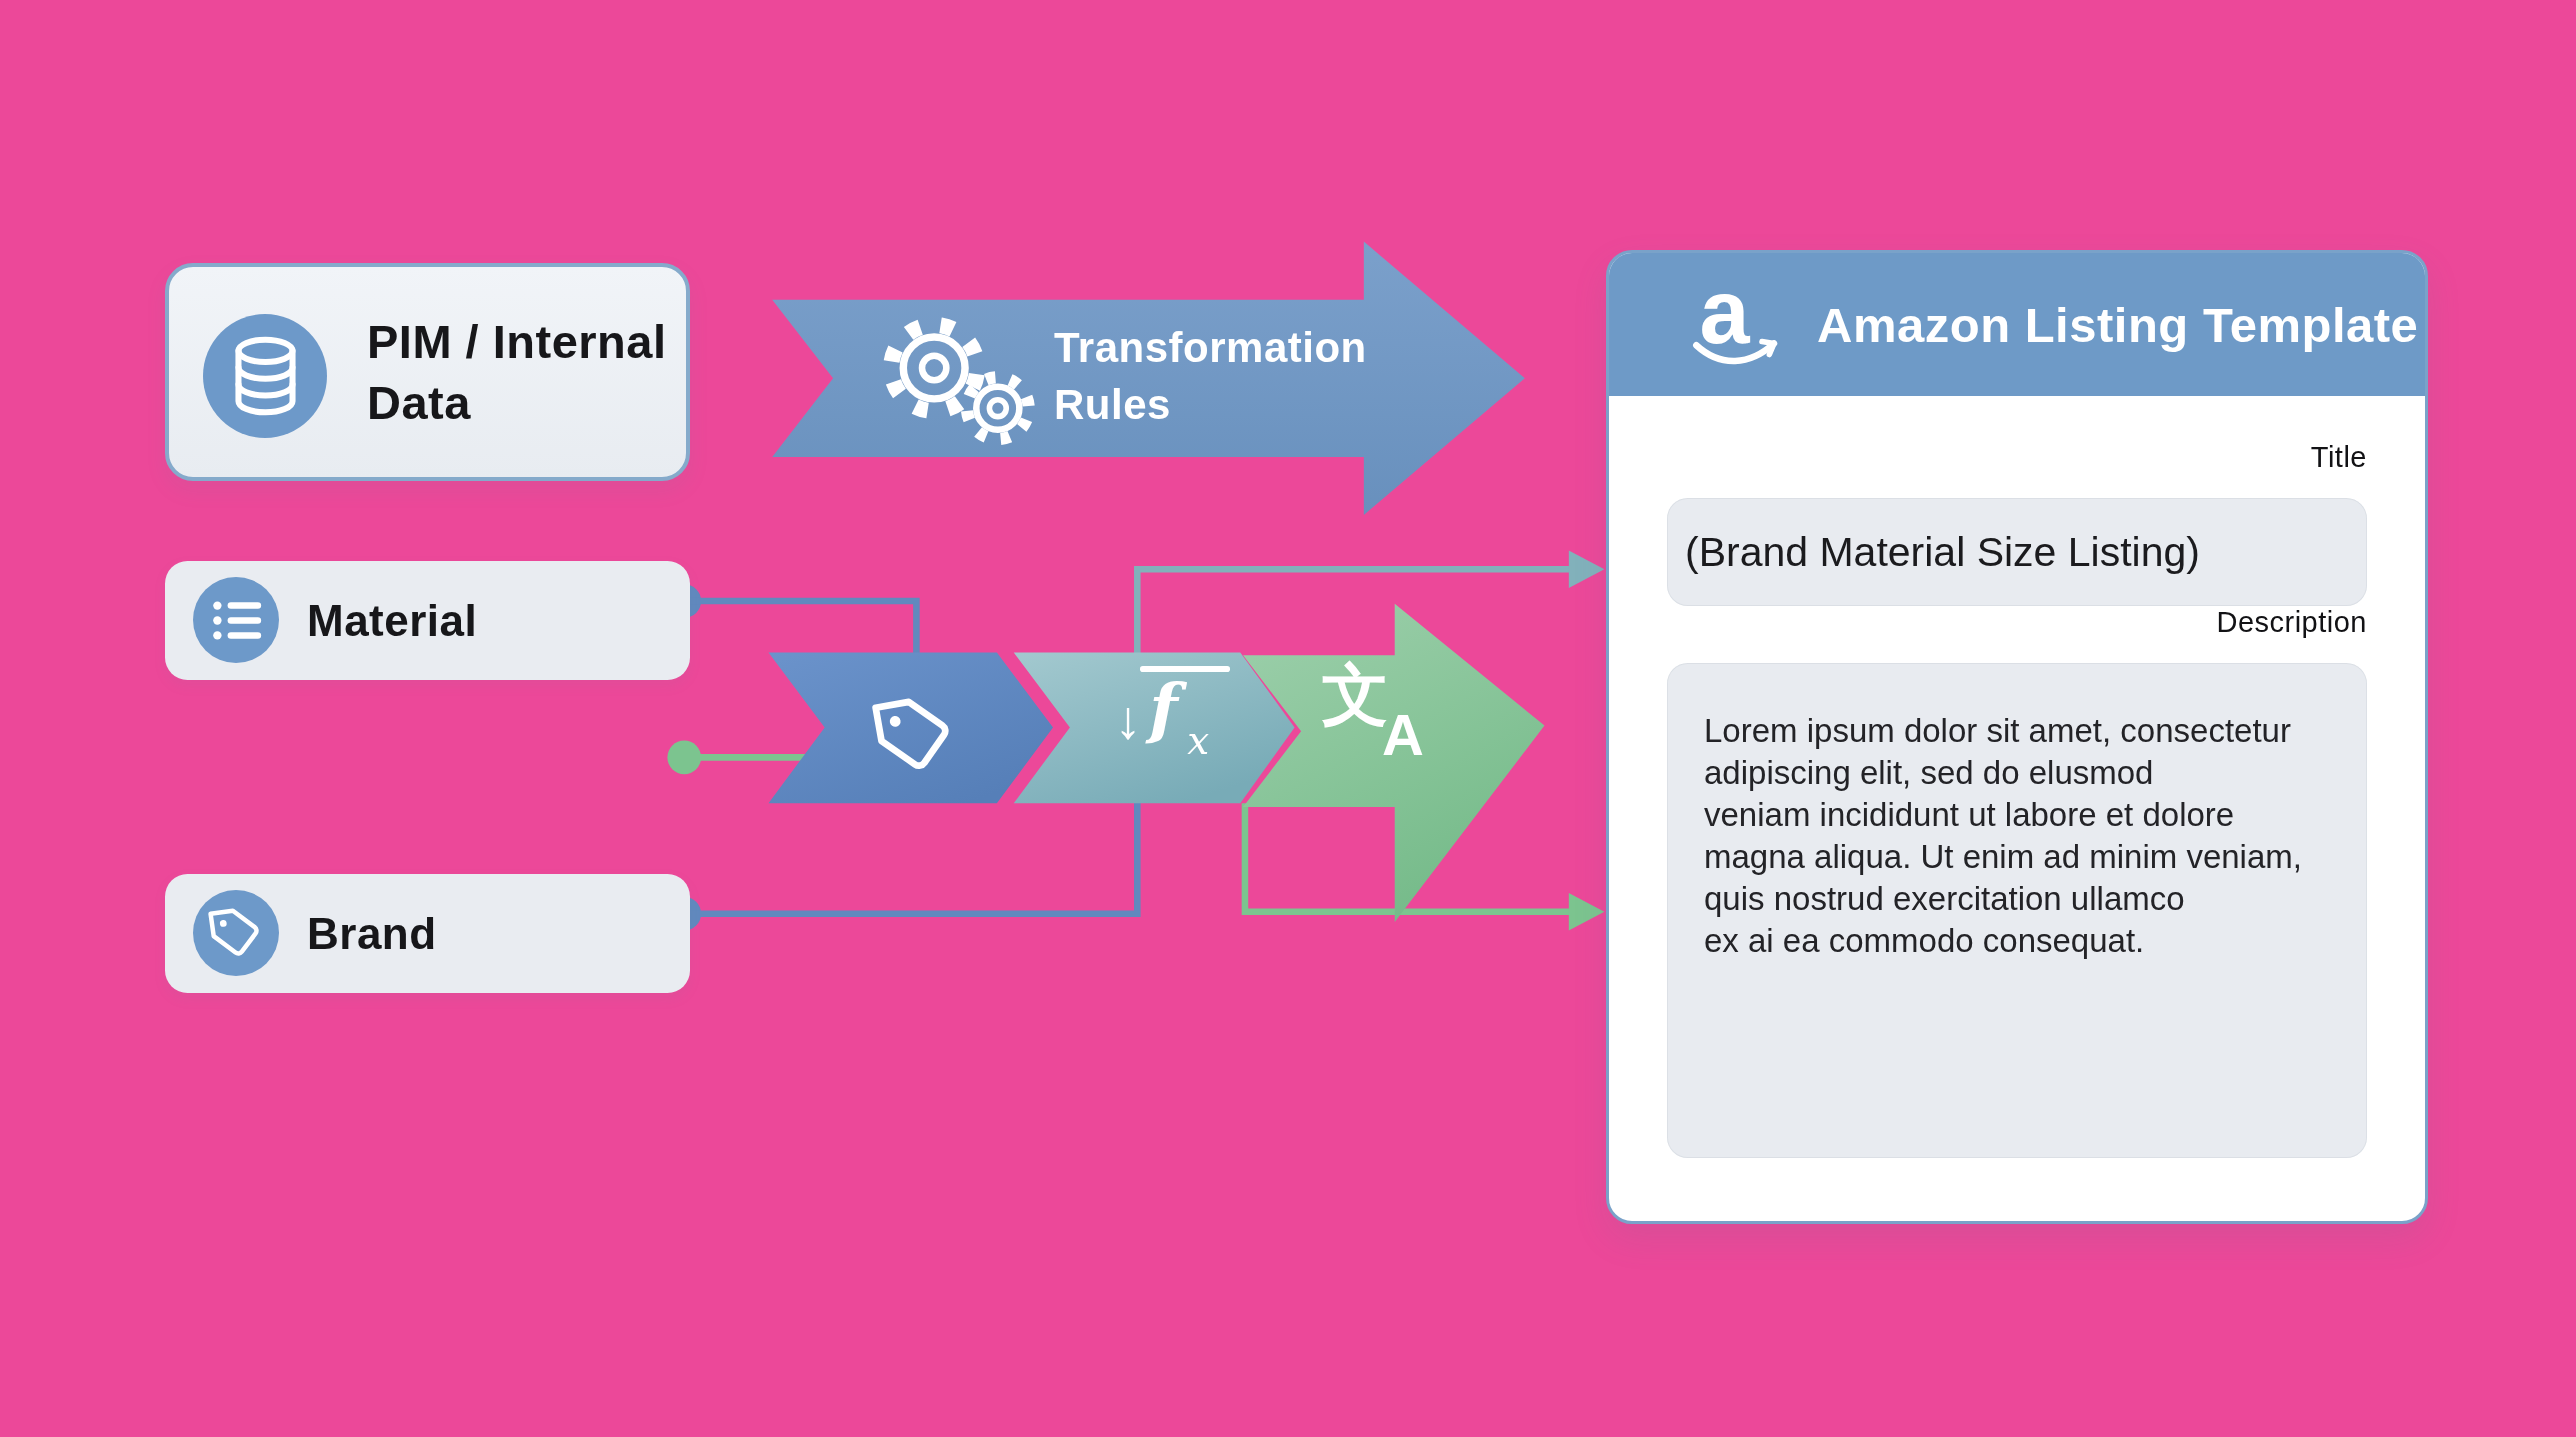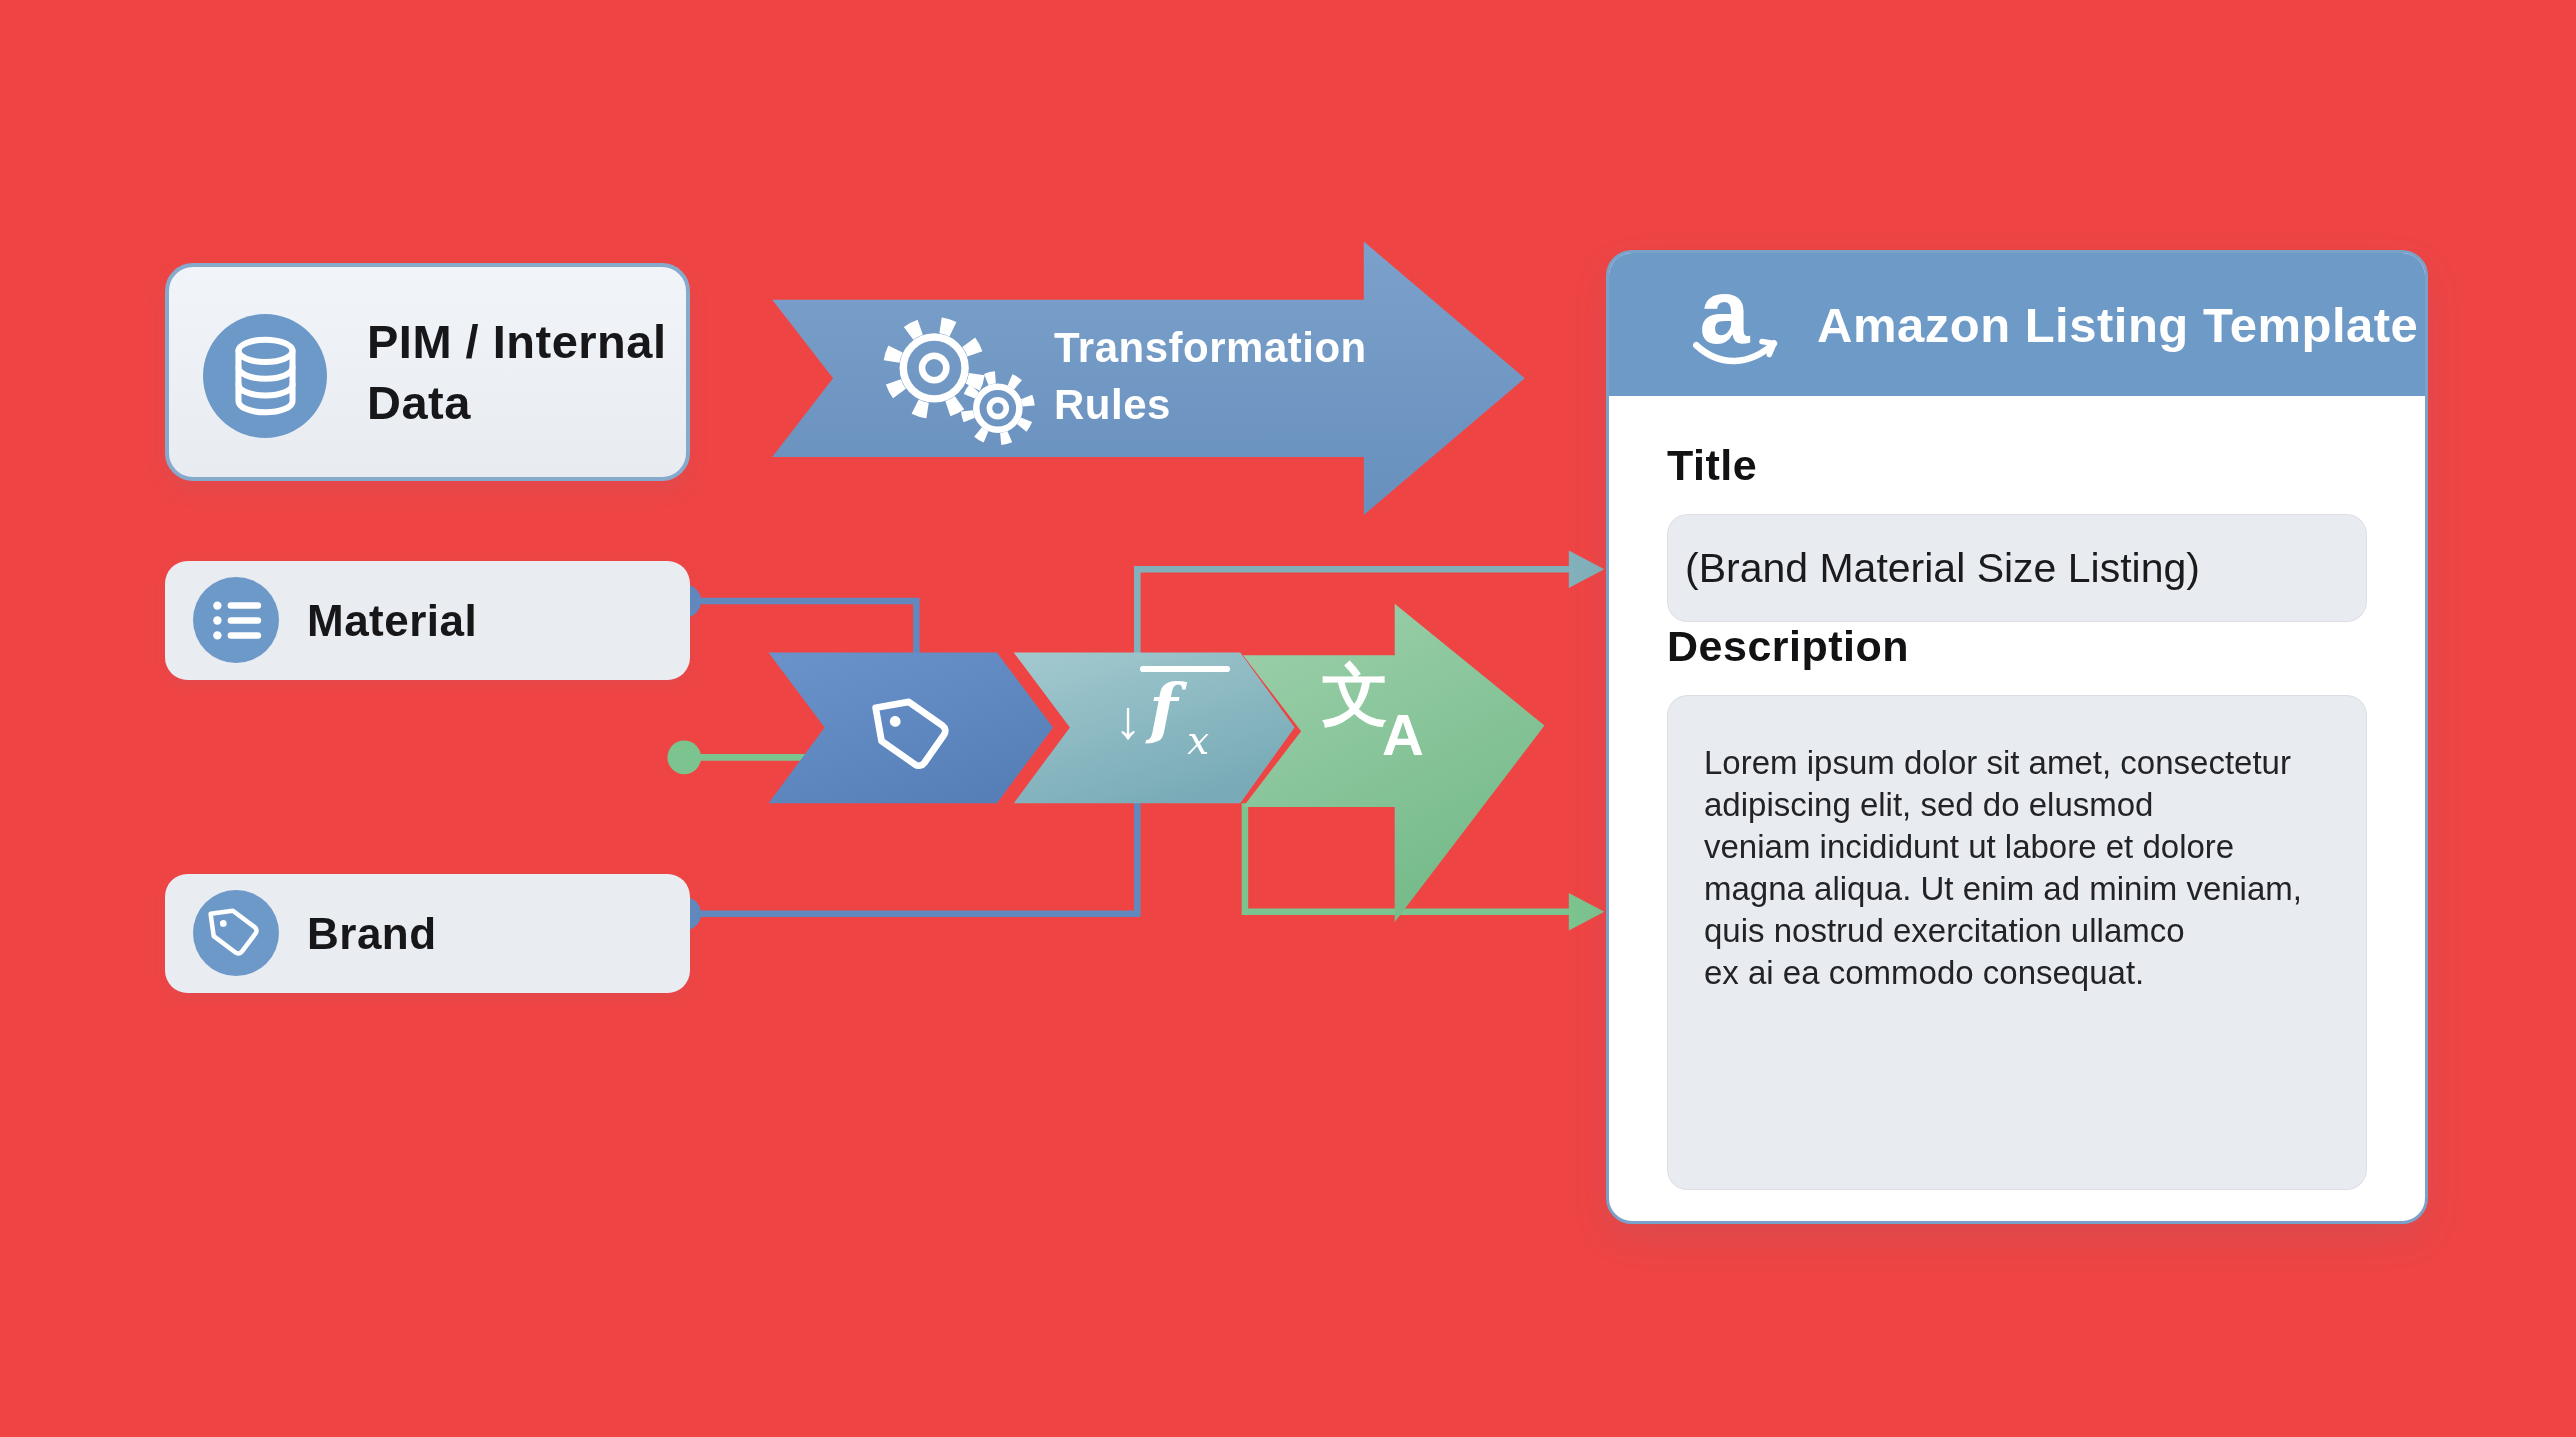--- a/index.html
+++ b/index.html
@@ -1,18 +1,18 @@
 <!DOCTYPE html>
 <html style="font-size:15px"><head>
 <meta charset="utf-8">
 <style>
   html,body{margin:0;padding:0;background:#fcfcfa;}
   #stage{
     position:relative;width:2576px;height:1438px;overflow:hidden;
-    background:#ef4444;font-family:"Liberation Sans",sans-serif;
+    background:#ec4899;font-family:"Liberation Sans",sans-serif;
     -webkit-font-smoothing:antialiased;
   }
   .abs{position:absolute;}
   svg{display:block;}
 
   
   .pim-box{
     left:165px;top:263px;width:525px;height:218px;border-radius:28px;
     background:linear-gradient(180deg,#f1f4f8,#e8ecf1);
     border:4.7px solid #85aacb;box-sizing:border-box;
@@ -73,21 +73,21 @@
     height:143px;background:#6e9ac7;display:flex;align-items:center;
     padding-left:81px;gap:37px;
   }
   .amz{position:relative;width:90px;height:109px;}
   .amz-a{
     position:absolute;left:9.4px;top:-7.5px;font-size:90px;font-weight:700;color:#fff;line-height:1.1;
   }
   .amz-swoosh{position:absolute;left:0px;bottom:5.6px;}
   .card-title{font-size:49px;font-weight:700;color:#ffffff;letter-spacing:0.5px;}
   .card-body{padding:45px 58px 0 58px;}
-  .field-label{font-size:43px;font-weight:700;color:#121215;letter-spacing:0.5px;}
+  .field-label{font-size:29px;font-weight:400;color:#121215;letter-spacing:0.5px;text-align:right;}
   .field-box{
     background:#e8ebf0;border-radius:20.6px;box-shadow:inset 0 0 0 0.9px rgba(160,170,185,.18);
   }
   .title-box{
     margin-top:24px;height:108px;display:flex;align-items:center;padding-left:18px;
   }
   .title-value{font-size:41px;font-weight:500;color:#1b1b1e;}
   .desc-gap{}
   .desc-box{margin-top:24px;height:495px;padding:47px 28px 0 37px;box-sizing:border-box;}
   .desc-line{

